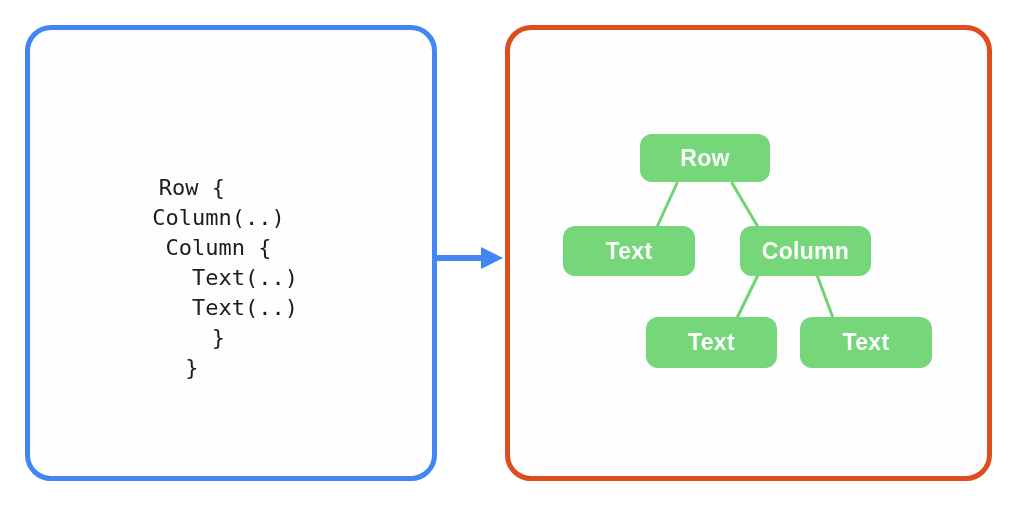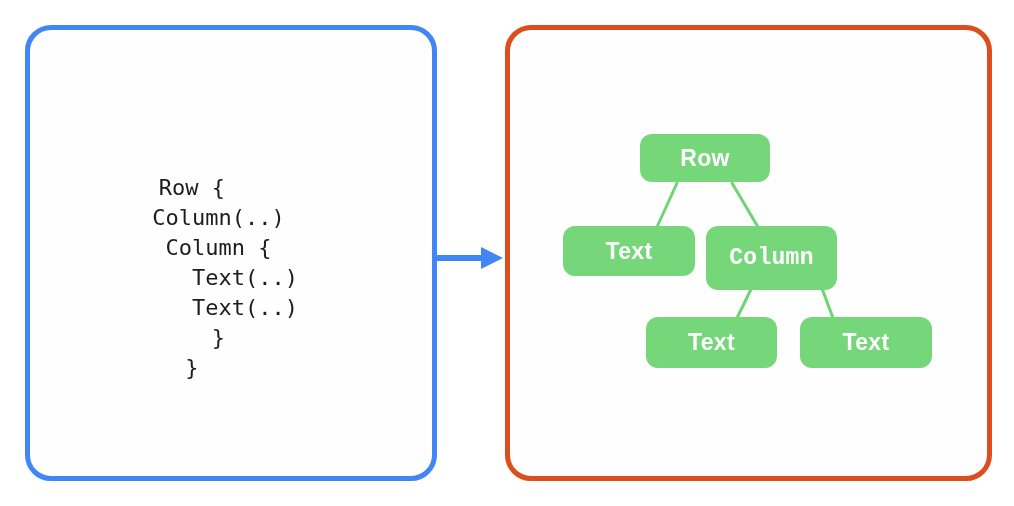--- a/index.html
+++ b/index.html
@@ -61,21 +61,21 @@
     font-size: 23px;
     font-weight: 600;
     letter-spacing: 0.3px;
     display: flex;
     align-items: center;
     justify-content: center;
     box-sizing: border-box;
   }
   .node-row     { left: 640px; top: 134px; width: 130px; height: 48px; }
   .node-image   { left: 563px; top: 226px; width: 132px; height: 50px; }
-  .node-column  { left: 706px; top: 226px; width: 131px; height: 64px; font-family: Liberation Mono, monospace; }
+  .node-column  { left: 740px; top: 226px; width: 131px; height: 50px; }
   .node-text-l  { left: 646px; top: 317px; width: 131px; height: 51px; }
   .node-text-r  { left: 800px; top: 317px; width: 132px; height: 51px; }
 
   
   .overlay {
     position: absolute;
     left: 0;
     top: 0;
     width: 1014px;
     height: 506px;

